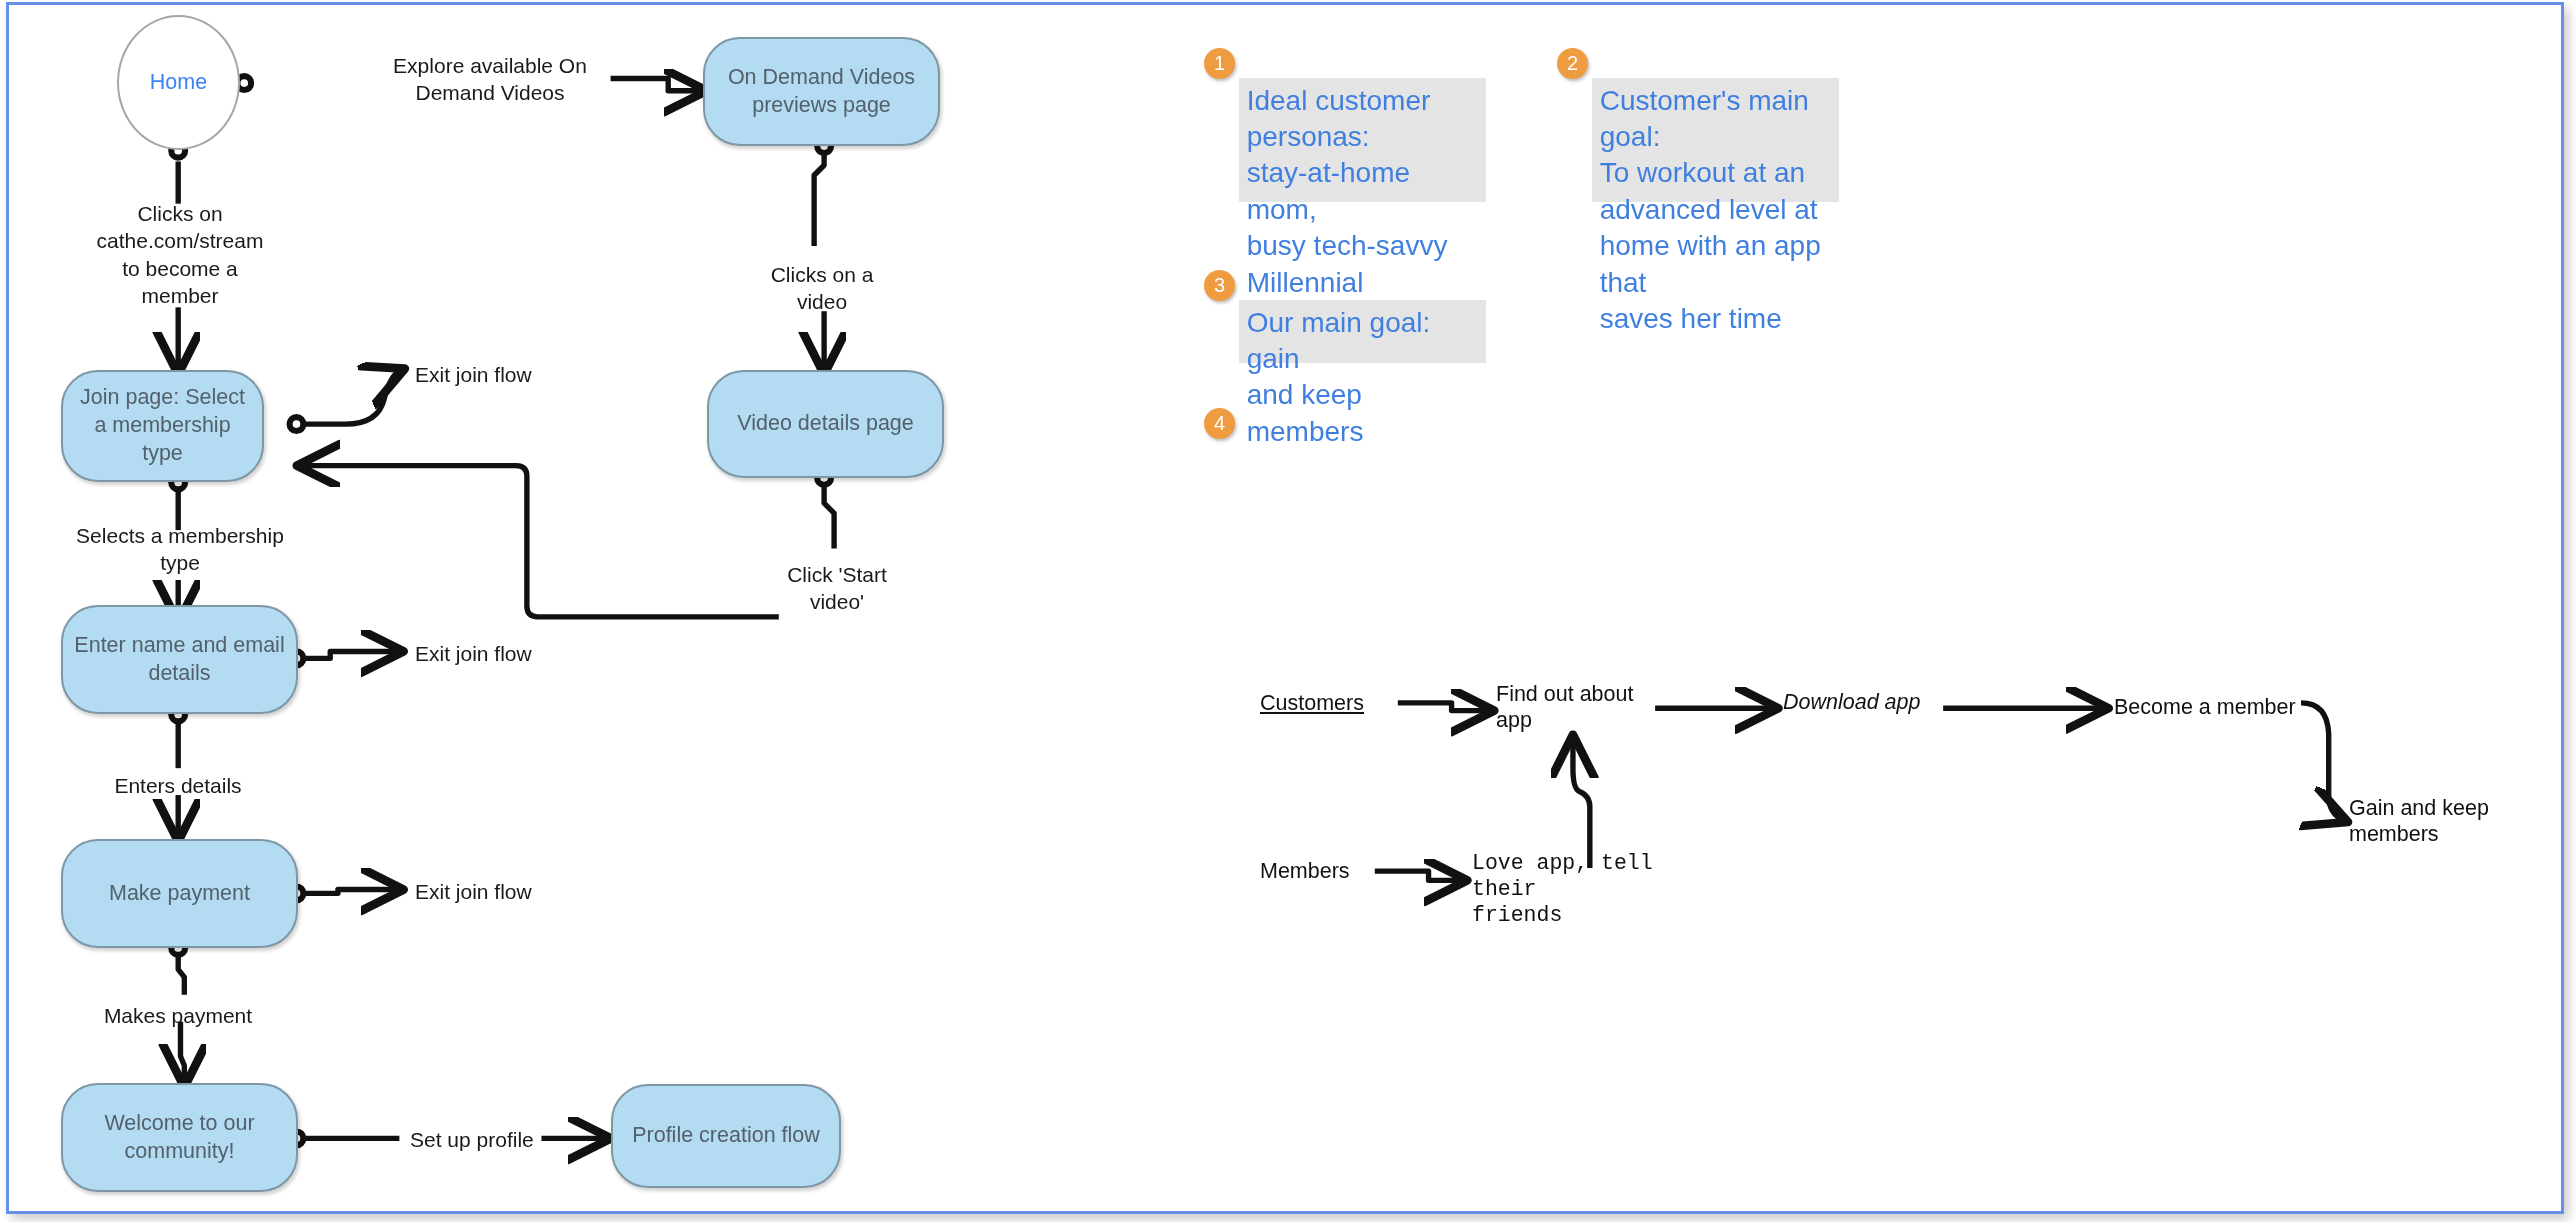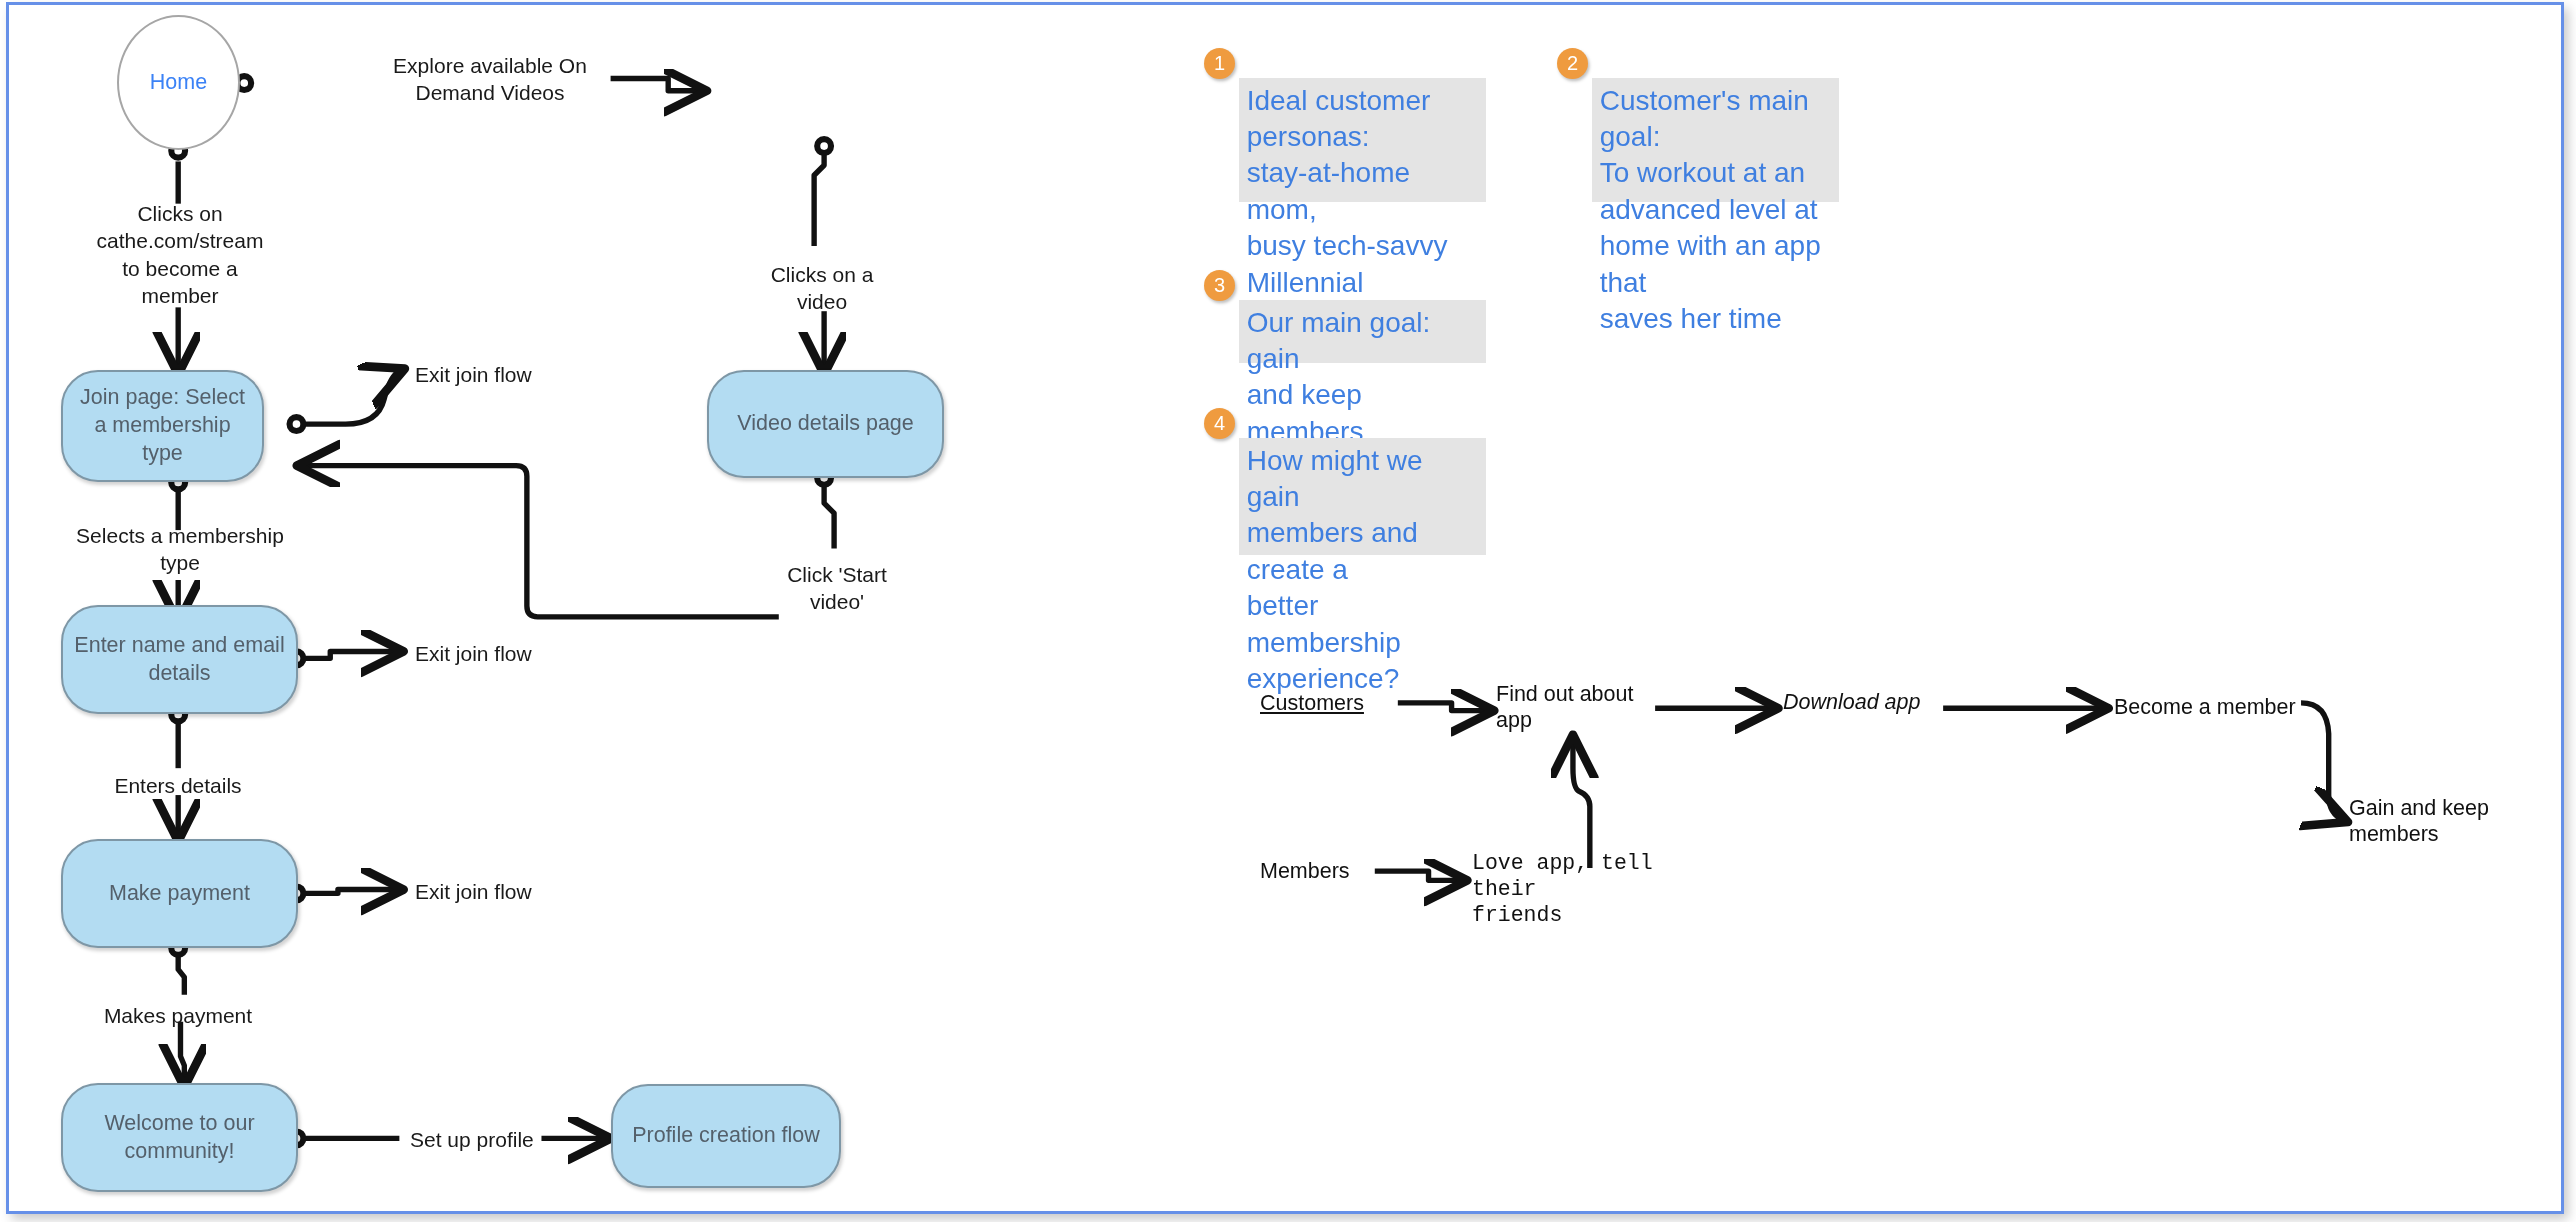--- a/index.html
+++ b/index.html
@@ -183,20 +183,24 @@
       <circle cx="386" cy="1163" r="9"></circle>
       <circle cx="232" cy="1234" r="9"></circle>
       <circle cx="386" cy="1482" r="9"></circle>
     </g>
   </svg>
 
   <div class="node-home" style="left:117px; top:15.4px; width:123px; height:135px;">
     <span>Home</span>
   </div>
 
+  <div class="node" style="left:703px; top:37px; width:237px; height:109px;">
+    <span>On Demand Videos
+previews page</span>
+  </div>
 
   <div class="node" style="left:61px; top:370px; width:203px; height:112px;">
     <span>Join page: Select a
 membership type</span>
   </div>
 
   <div class="node" style="left:707px; top:370px; width:237px; height:108px;">
     <span>Video details page</span>
   </div>
 
@@ -267,24 +271,20 @@
 
   <div class="note-badge" style="left:1204px; top:270px;">
     <span>3</span>
   </div>
   <div class="note" style="left:1239px; top:268px; width:247px; height:63px;">Our main goal: gain
 and keep members</div>
 
   <div class="note-badge" style="left:1204px; top:408px;">
     <span>4</span>
   </div>
-  <div class="note" style="left:1239px; top:406px; width:247px; height:117px;">How might we gain
-members and create a
-better membership
-experience?</div>
 
   <div class="journey-label" style="left:1260px; top:691px; width:154px;text-decoration:underline;">Customers</div>
 
   <div class="journey-label" style="left:1496px; top:682px; width:161px;">Find out about
 app</div>
 
   <div class="journey-label" style="left:1783px; top:690px; width:169px;font-style:italic;">Download app</div>
 
   <div class="journey-label" style="left:2114px; top:695px; width:200px;">Become a member</div>
 

